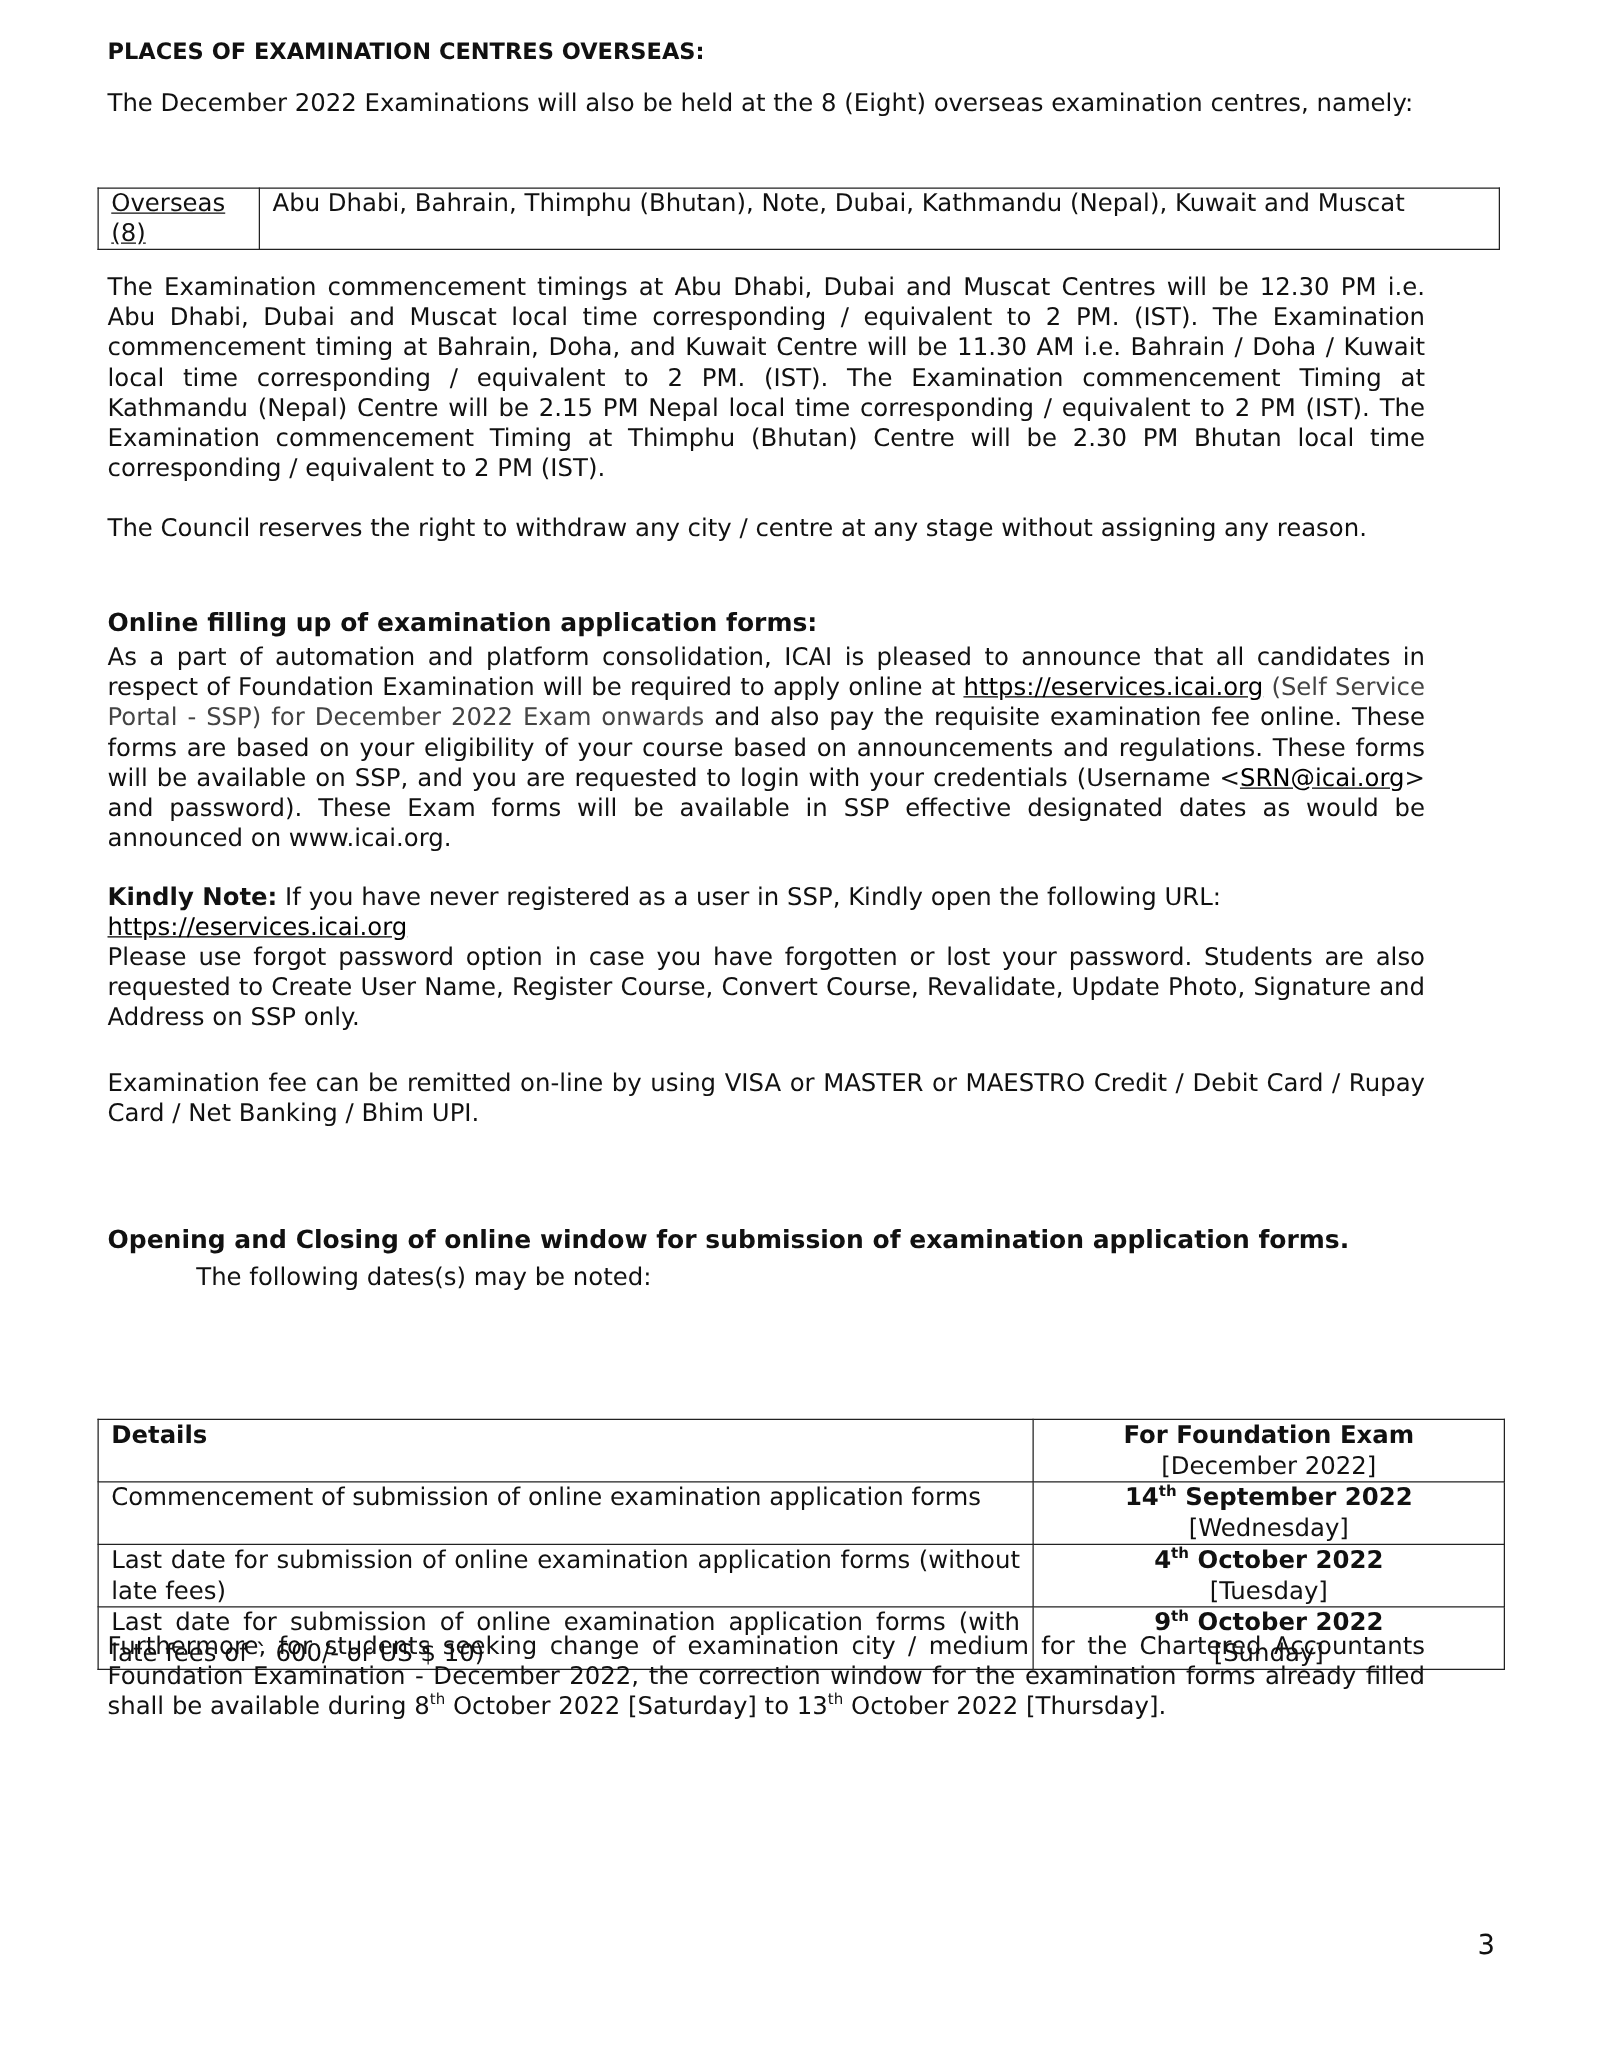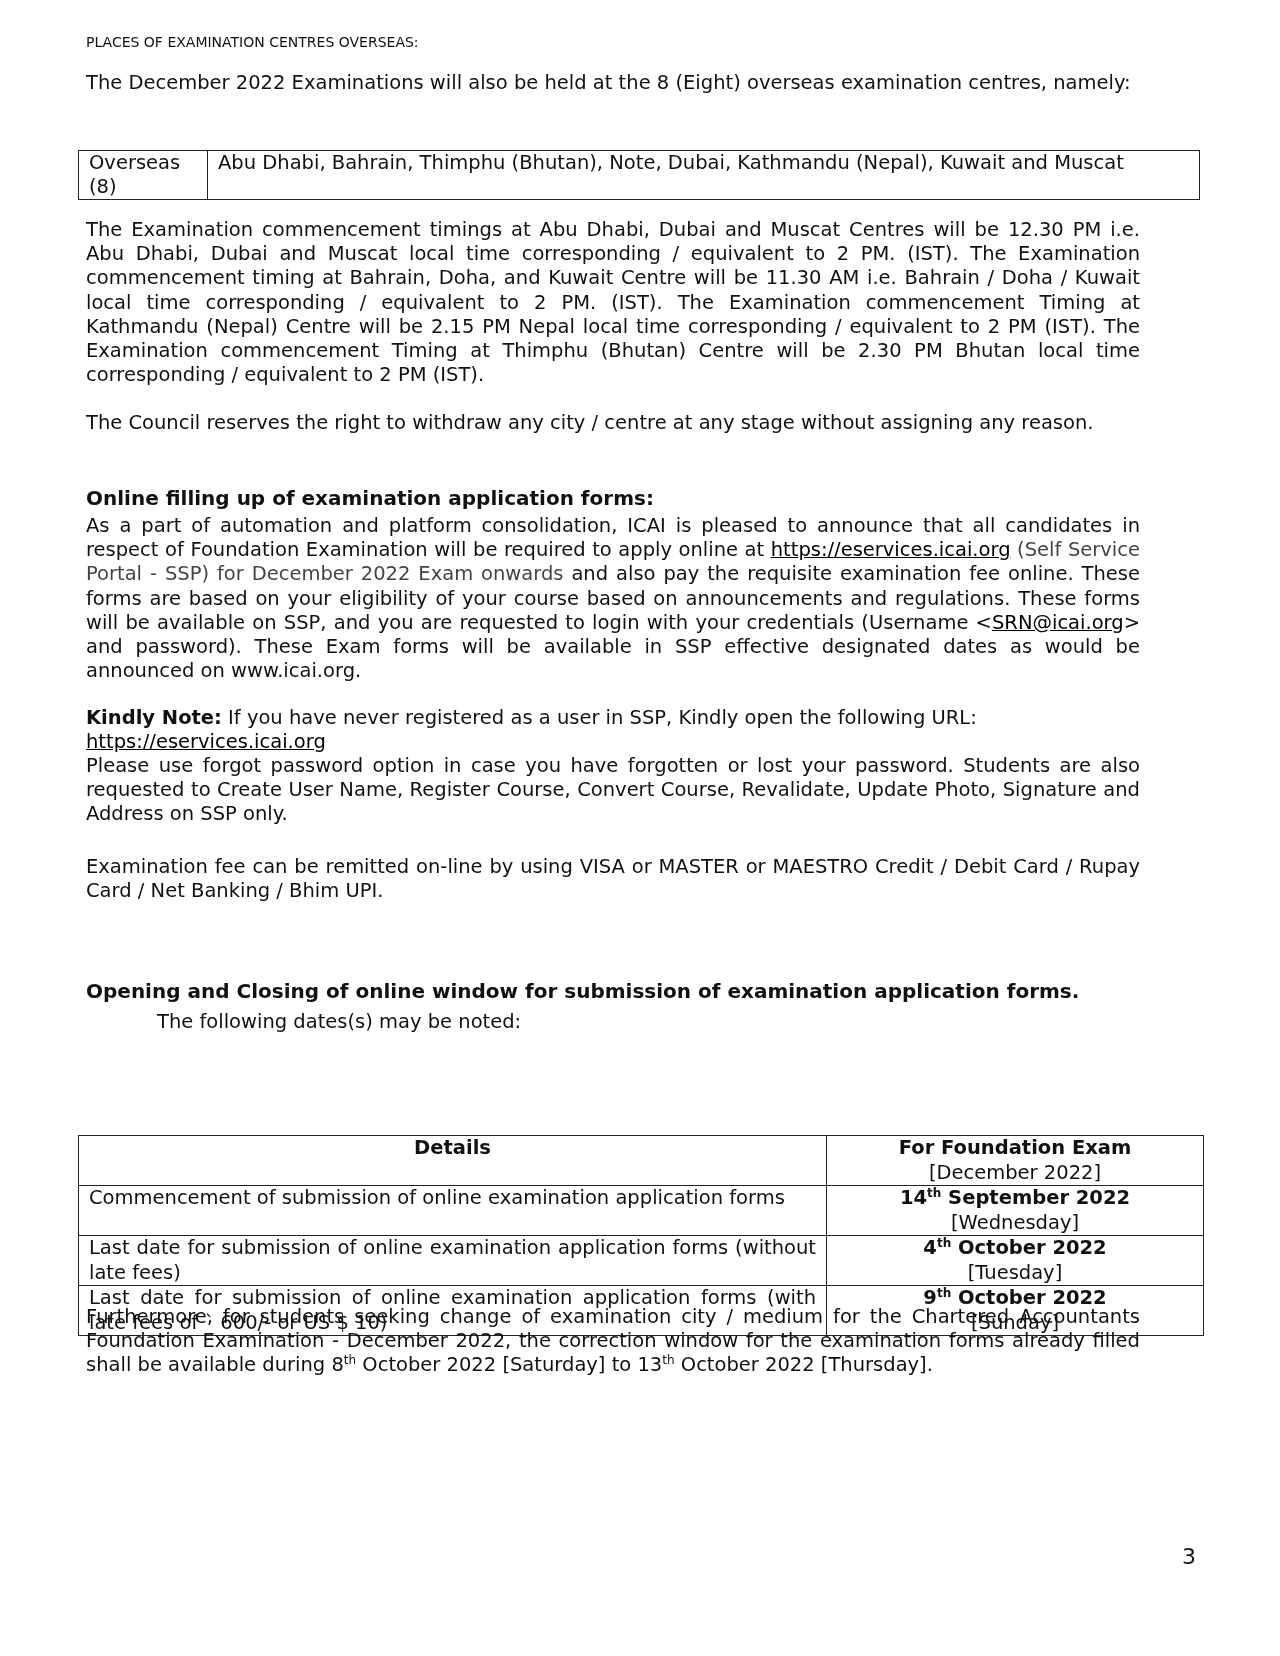--- a/index.html
+++ b/index.html
@@ -9,33 +9,33 @@
     position: relative;
     font-family: "DejaVu Sans", sans-serif;
     color: #111111;
     font-size: 19.5px;
     line-height: 24.2px;
     overflow: hidden;
   }
   .page { position: absolute; left: 0; top: 0; width: 1280px; height: 1656px; }
   .abs { position: absolute; }
   .justify { text-align: justify; text-align-last: left; }
-  .hd { font-weight: normal; font-size: 14px; }
+  .hd { font-weight: bold; font-size: 18px; }
   .hd2 { font-weight: bold; font-size: 20px; margin-top: 24px; }
   a.link { color: #000000; text-decoration: underline; }
   .grey { color: #444444; }
   table { border-collapse: collapse; }
   table.ov { position: absolute; left: 78px; top: 150px; width: 1122px; }
   table.ov td { border: 1.3px solid #222; padding: 0 10px; vertical-align: top; font-size: 19.5px; line-height: 24px; }
-  table.ov td.c1 { width: 108px; }
+  table.ov td.c1 { width: 108px; text-decoration: underline; }
   table.dt { position: absolute; left: 78px; top: 1135px; width: 1126px; }
   table.dt td { border: 1.3px solid #222; padding: 0 10px; vertical-align: top; font-size: 19.5px; line-height: 24.5px; height: 49px; box-sizing: border-box; }
   table.dt td.c1 { width: 748px; }
   table.dt td.c2 { text-align: center; }
-  table.dt td.head { text-align: center; font-weight: bold; }
+  table.dt td.head { font-weight: bold; }
   sup { font-size: 12px; line-height: 0; vertical-align: super; }
   .b { font-weight: bold; }
   .pnum { position: absolute; left: 1182px; top: 1545px; font-size: 22px; }
 </style>
 </head>
 <body>
 
 <div class="page">
 
   <div class="abs hd" style="left:86px; top:30px;">PLACES OF EXAMINATION CENTRES OVERSEAS:</div>

